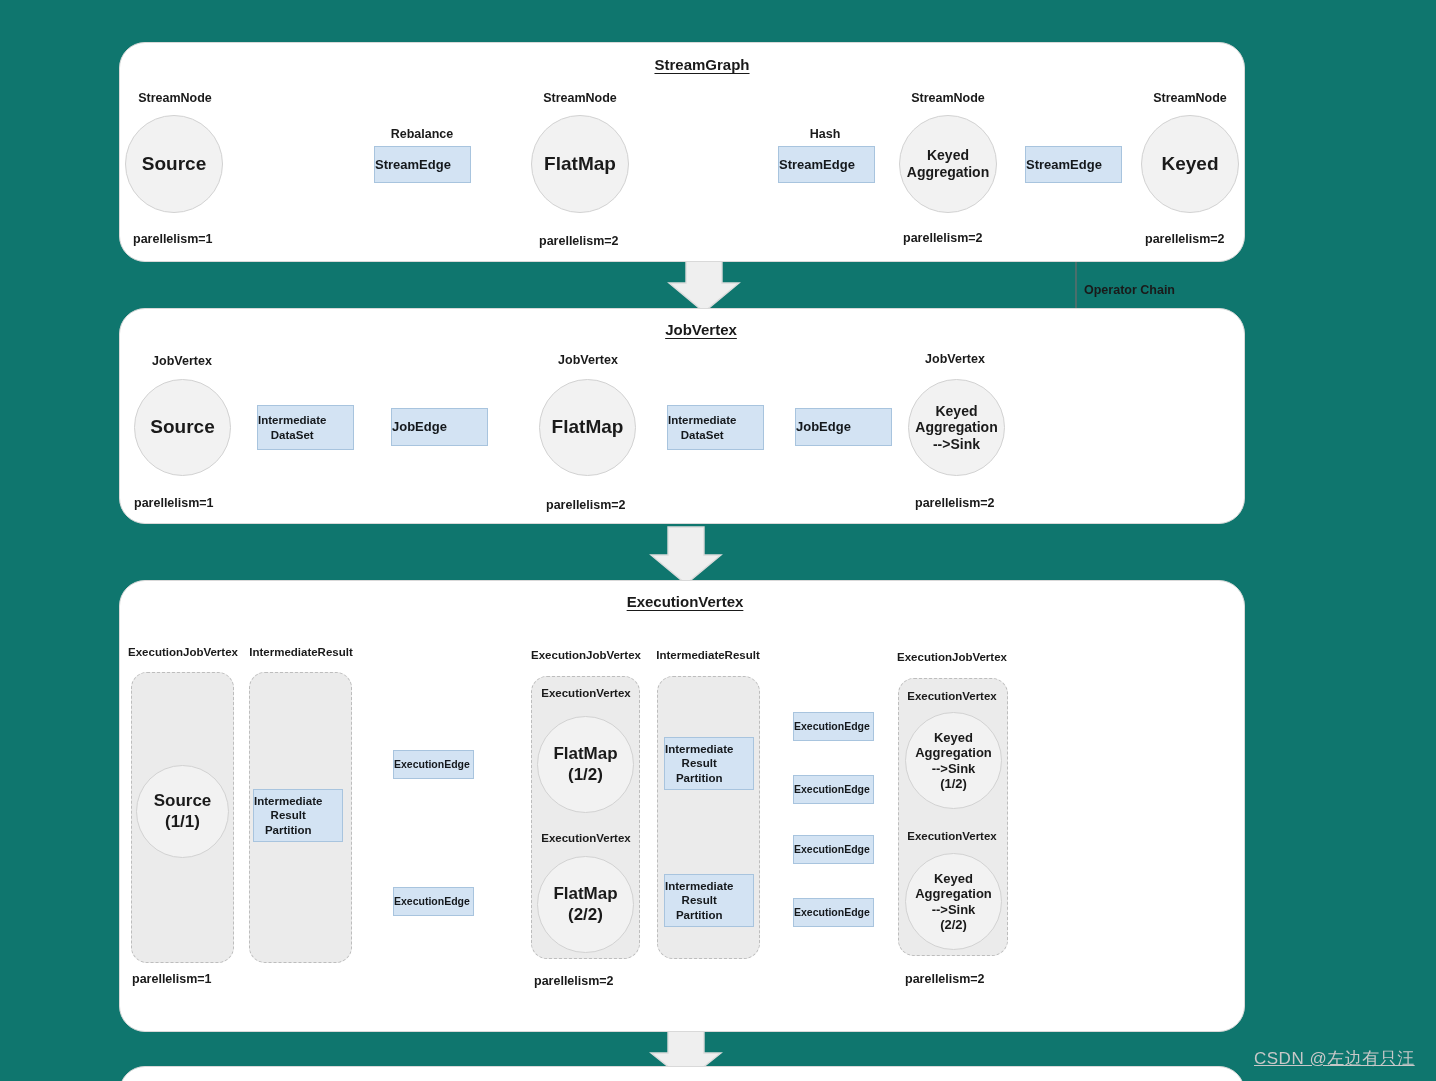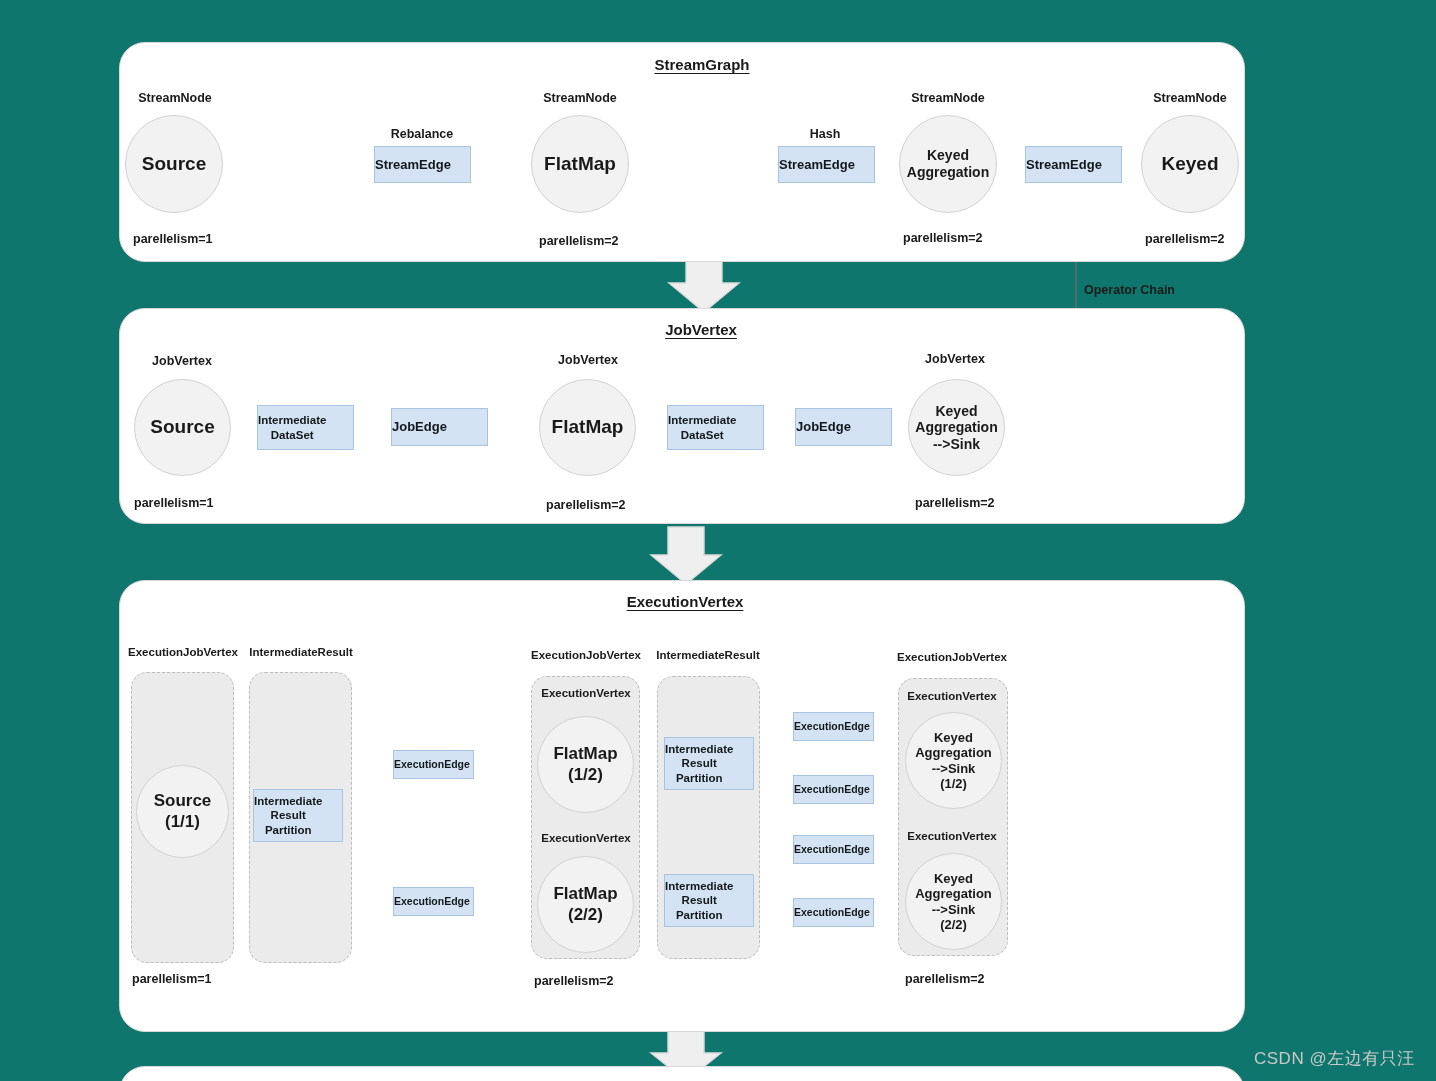--- a/index.html
+++ b/index.html
@@ -331,15 +331,15 @@
 --&gt;Sink
 (2/2)</span>
   </div>
 
   <div class="cap" style="left:132px; top:972px;">parellelism=1</div>
   <div class="cap" style="left:534px; top:974px;">parellelism=2</div>
   <div class="cap" style="left:905px; top:972px;">parellelism=2</div>
 
   <div class="panel" style="left:119px; top:1066px; width:1126px; height:120px;"></div>
 
-  <div class="watermark" style="left:1254px; top:1047px;">CSDN @左边有只汪</div>
+  <div class="watermark" style="left:1254px; top:1047px;text-decoration:underline;">CSDN @左边有只汪</div>
 
 </div>
 
 </body></html>

